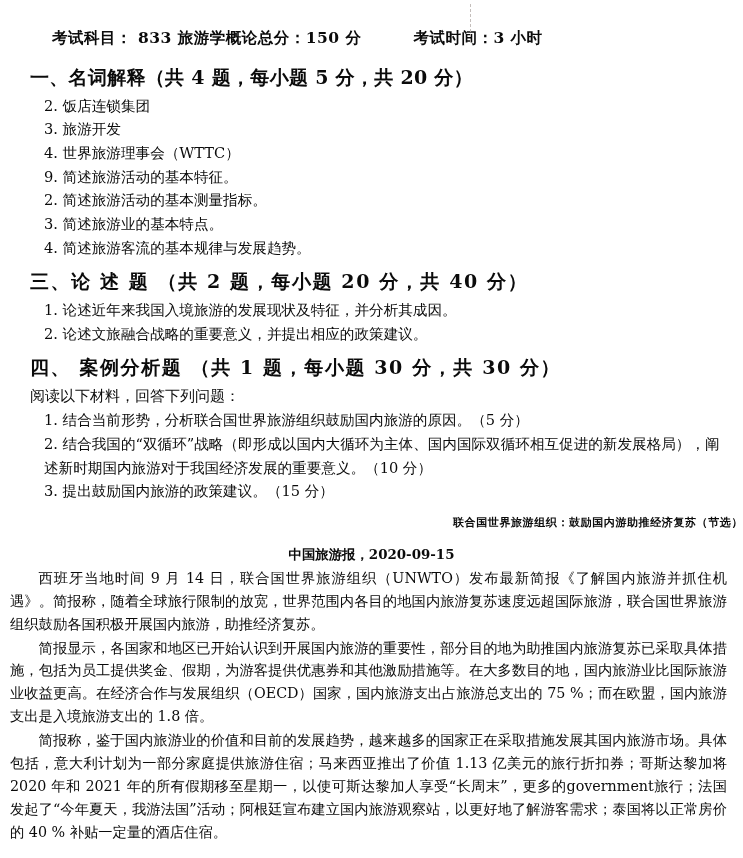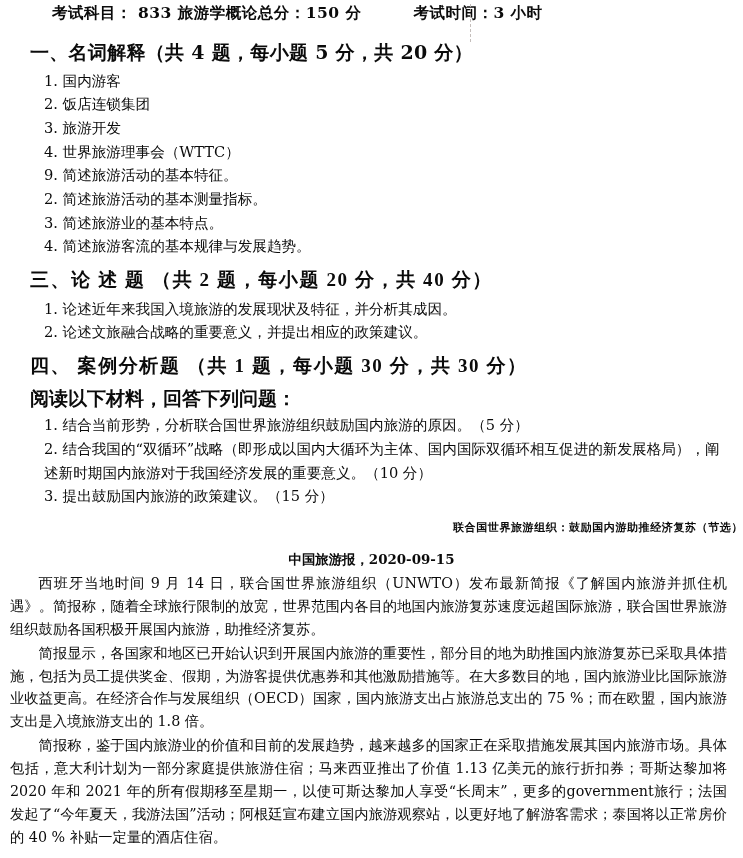--- a/index.html
+++ b/index.html
@@ -24,21 +24,21 @@
     filter: contrast(1.02);
   }
 
   
   .exam-header {
     display: flex;
     align-items: center;
     font-weight: bold;
     font-size: 15.5px;
     letter-spacing: 0.5px;
-    padding: 3px 8px 0 52px;
+    padding: 28px 8px 0 52px;
     position: relative;
   }
   .exam-header .seg-subject { white-space: nowrap; }
   .exam-header .seg-total { white-space: nowrap; }
   .exam-header .seg-time { white-space: nowrap; margin-left: 52px; }
   .vline {
     position: absolute;
     top: 4px;
     left: 470px;
     width: 1px;
@@ -53,31 +53,30 @@
     font-size: 14.6px;
     line-height: 1.62;
   }
   .sec-title {
     font-weight: bold;
     font-size: 19px;
     margin-top: 7px;
     margin-bottom: 1px;
     letter-spacing: .3px;
   }
-  .sec-title.sp { letter-spacing: 1.6px; font-family: Liberation Serif, serif; }
+  .sec-title.sp { letter-spacing: 1.6px; }
   .q-item {
     margin: 0 0 0 14px;
     font-size: 14.6px;
     line-height: 1.62;
   }
   .plain-line {
-    font-size: 19px;
+    font-size: 15px;
     line-height: 1.62;
     margin-left: 0px;
-    font-weight: bold;
   }
 
   
   .art-title {
     text-align: right;
     font-weight: bold;
     font-size: 11px;
     letter-spacing: .6px;
     margin: 12px 0 4px 0;
   }
@@ -104,21 +103,20 @@
   <div class="exam-header">
     <span class="seg-subject">考试科目： 833 旅游学概论</span>
     <span class="seg-total">总分：150 分</span>
     <span class="seg-time">考试时间：3 小时</span>
     <span class="vline"></span>
   </div>
 
   <div class="body-wrap">
 
     <div class="sec-title">一、名词解释（共 4 题，每小题 5 分，共 20 分）</div>
-    <div class="q-item">1. 国内游客</div>
     <div class="q-item">2. 饭店连锁集团</div>
     <div class="q-item">3. 旅游开发</div>
     <div class="q-item">4. 世界旅游理事会（WTTC）</div>
 
     <div class="q-item">9. 简述旅游活动的基本特征。</div>
     <div class="q-item">2. 简述旅游活动的基本测量指标。</div>
     <div class="q-item">3. 简述旅游业的基本特点。</div>
     <div class="q-item">4. 简述旅游客流的基本规律与发展趋势。</div>
 
     <div class="sec-title sp">三、论 述 题 （共 2 题，每小题 20 分，共 40 分）</div>

